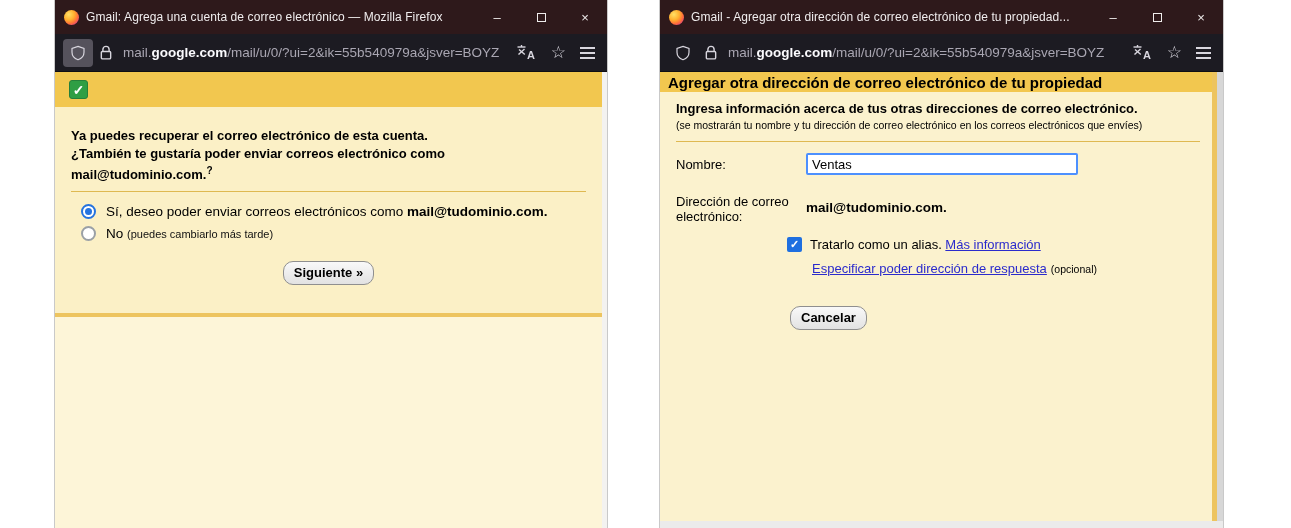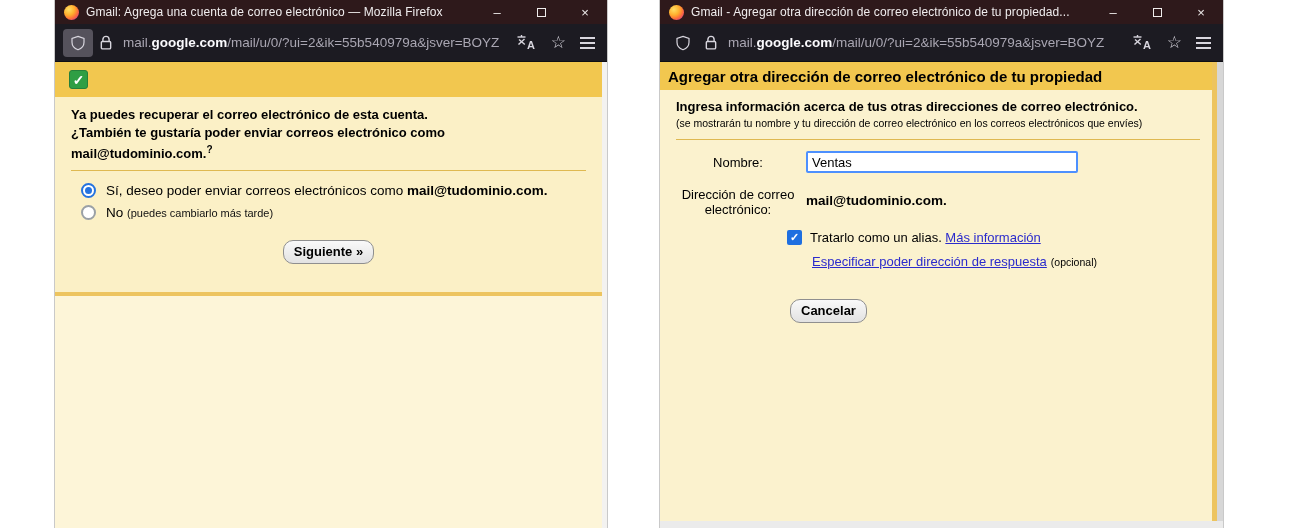--- a/index.html
+++ b/index.html
@@ -5,21 +5,21 @@
   * { margin:0; padding:0; box-sizing:border-box; }
   html,body { width:1291px; height:528px; background:#ffffff; overflow:hidden;
               font-family:"Liberation Sans", sans-serif; }
 
   .window { position:absolute; top:0; height:528px; display:flex; flex-direction:column;
             outline:1px solid #c9c9c9; }
   #win-left  { left:55px;  width:552px; }
   #win-right { left:660px; width:563px; }
 
   
-  .titlebar { height:24px; background:#2e191b; display:flex; align-items:center;
+  .titlebar { height:34px; background:#2e191b; display:flex; align-items:center;
               color:#f0edee; font-size:12px; flex:0 0 auto; }
   .ff-logo { width:15px; height:15px; border-radius:50%; margin:0 7px 0 9px; flex:0 0 auto;
              background:radial-gradient(circle at 32% 30%, #ffe066 0%, #ffb02e 38%, #ff7139 62%, #e1447a 82%, #722291 100%); }
   .win-title { flex:1 1 auto; white-space:nowrap; overflow:hidden; text-overflow:ellipsis; letter-spacing:.1px; }
   .win-controls { display:flex; height:100%; flex:0 0 auto; }
   .win-btn { width:44px; height:100%; display:flex; align-items:center; justify-content:center;
              color:#efecec; font-size:13px; }
   .max-box { width:9px; height:9px; border:1.2px solid #efecec; display:inline-block; }
 
   
@@ -38,28 +38,28 @@
   .hamburger { display:flex; flex-direction:column; gap:3px; }
   .hamburger i { display:block; width:15px; height:2px; background:#d8d6de; }
 
   
   .content { flex:1 1 auto; position:relative; display:flex; min-height:0; }
   .dialog-col { flex:1 1 auto; display:flex; flex-direction:column; min-width:0; }
   .edge-strip { flex:0 0 auto; }
 
   .gold-header { background:#f2c74f; color:#000; font-weight:700; display:flex; align-items:center; }
   #win-left  .gold-header { height:35px; font-size:15px; padding-left:14px; gap:10px; }
-  #win-right .gold-header { height:28px; font-size:15px; padding-left:8px; }
+  #win-right .gold-header { height:20px; font-size:15px; padding-left:8px; }
 
   .green-check { width:19px; height:19px; background:#2f9e44; border:1px solid #25803a; border-radius:3px;
                  color:#fff; font-size:14px; font-weight:700; display:flex; align-items:center;
                  justify-content:center; flex:0 0 auto; }
 
   
-  .l-body { background:#fbf0c6; padding:9px 16px 0 16px; }
+  .l-body { background:#fbf0c6; padding:20px 16px 0 16px; }
   .l-body p { font-weight:700; font-size:13px; line-height:17.5px; color:#000; }
   sup.qmark { font-size:10px; font-weight:700; vertical-align:super; }
   .hr-thin { border:0; border-top:1px solid #dfb951; margin:7px 0 12px 0; }
   .radio-row { display:flex; gap:10px; margin:7px 0 7px 10px; font-size:13.5px; color:#000; }
   .radio { width:15px; height:15px; border-radius:50%; flex:0 0 auto; background:#fff; }
   .radio.sel { border:2px solid #2573df; position:relative; }
   .radio.sel::after { content:""; position:absolute; inset:2px; border-radius:50%; background:#2573df; }
   .radio.unsel { border:2px solid #9aa0a6; }
   .small-note { font-size:11px; color:#111; }
   .btn-row-center { text-align:center; margin-top:20px; }
@@ -69,21 +69,21 @@
   .hr-thick-wrap { margin:28px -16px 0 -16px; }
   .hr-thick { border:0; border-top:4px solid #edc45f; }
   .l-lower { background:#fdf5d8; flex:1 1 auto; }
 
   
   .r-body { background:#fbf2ce; padding:9px 12px 0 16px; flex:1 1 auto; display:flex; flex-direction:column; }
   .r-intro { font-weight:700; font-size:13px; color:#000; }
   .r-note { font-size:10.5px; color:#000; margin-top:3px; }
   .r-hr { border:0; border-top:1px solid #dfb951; margin:10px 0 11px 0; }
   .form-row { display:flex; align-items:flex-start; }
-  .form-label { flex:0 0 130px; text-align:center; padding-right:6px; font-size:13px; color:#000; line-height:15px; }
+  .form-label { flex:0 0 130px; text-align:left; padding-right:6px; font-size:13px; color:#000; line-height:15px; }
   .name-input { width:272px; height:22px; border:2px solid #4d90fe; border-radius:2px; background:#fff;
                 font-family:"Liberation Sans", sans-serif; font-size:13px; padding:0 4px; color:#000; outline:none; }
   .email-value { font-weight:700; font-size:13.5px; color:#000; padding-top:6px; }
   .check-row { display:flex; align-items:center; gap:8px; margin:13px 0 0 111px; font-size:13px; color:#000; }
   .checkbox { width:15px; height:15px; background:#1e6fe0; border-radius:2px; color:#fff; font-size:11px;
               font-weight:700; display:flex; align-items:center; justify-content:center; flex:0 0 auto; }
   a.blue-link { color:#2b2bcc; text-decoration:underline; font-size:13px; }
   .reply-row { margin:9px 0 0 136px; font-size:13px; }
   .opt-note { font-size:10.5px; color:#000; text-decoration:none; margin-left:4px; }
   .r-btn-row { margin:30px 0 0 114px; display:flex; gap:7px; }
@@ -226,21 +226,21 @@
       <div class="r-body">
         <div class="r-intro">Ingresa información acerca de tus otras direcciones de correo electrónico.</div>
         <div class="r-note">(se mostrarán tu nombre y tu dirección de correo electrónico en los correos electrónicos que envíes)</div>
         <hr class="r-hr">
 
         <div class="form-row" style="align-items:center;">
           <span class="form-label">Nombre:</span>
           <input class="name-input" type="text" value="Ventas" style="">
         </div>
 
-        <div class="form-row" style="margin-top:14px;">
+        <div class="form-row" style="margin-top:19px;">
           <span class="form-label">Dirección de correo electrónico:</span>
           <span class="email-value">mail@tudominio.com.</span>
         </div>
 
         <div class="check-row">
           <span class="checkbox">✓</span>
           <span><span>Tratarlo como un alias. </span><a href="#" class="blue-link">Más información</a></span>
         </div>
 
         <div class="reply-row">

